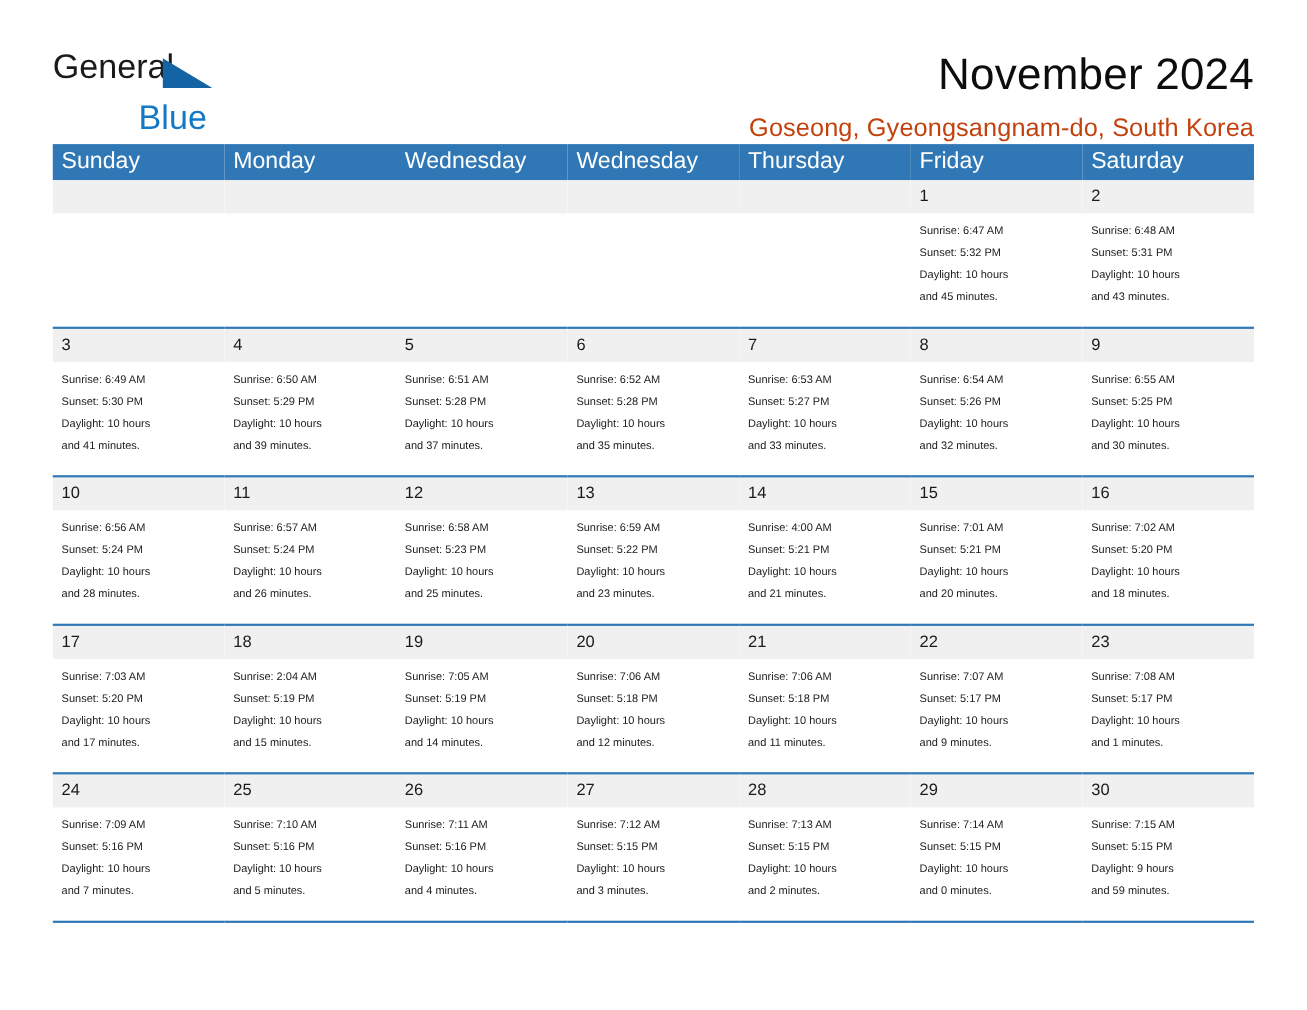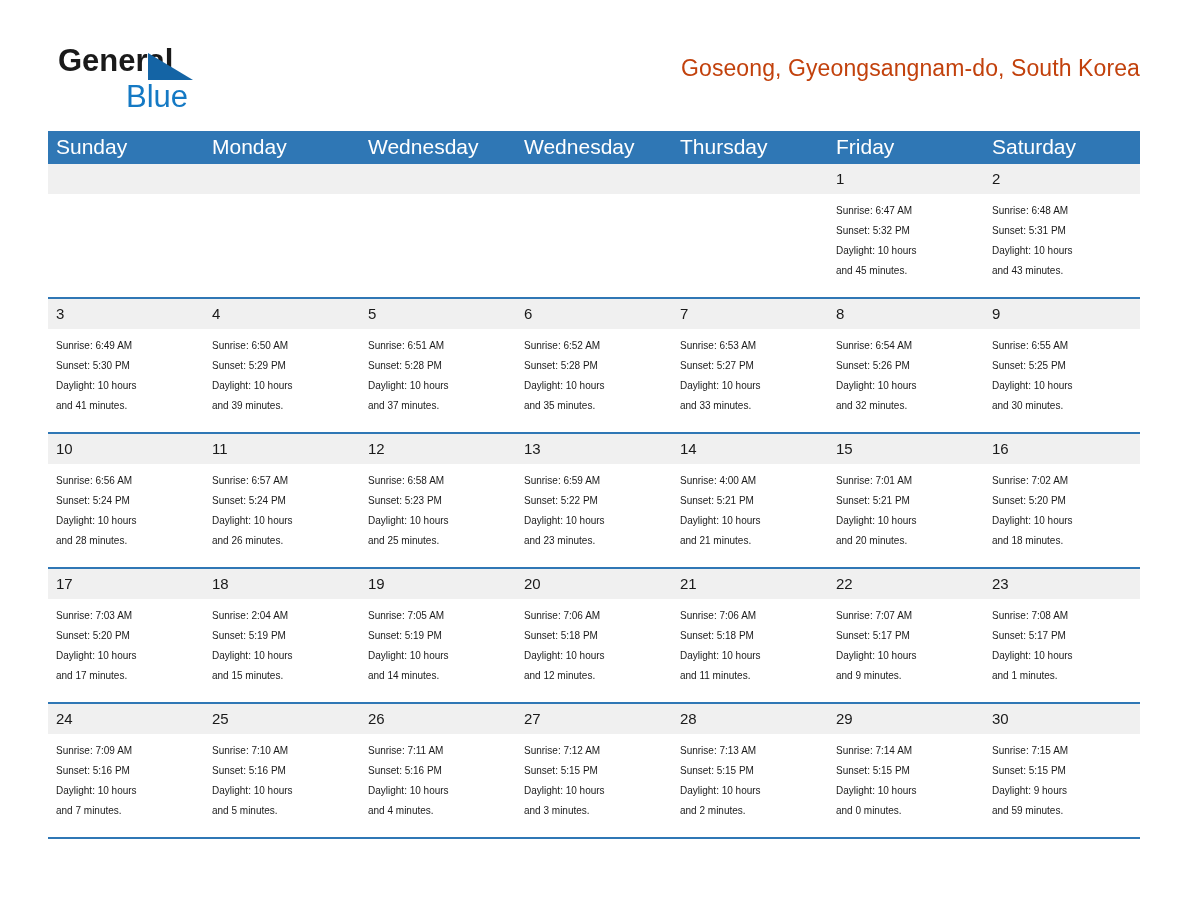--- a/index.html
+++ b/index.html
@@ -31,41 +31,41 @@
     height: 78px;
   }
   .brand {
     position: relative;
     width: 200px;
     height: 74px;
     user-select: none;
   }
   .brand-general {
     position: absolute;
-    left: 10px;
+    left: 0;
     top: 0px;
     font-size: 31px;
     letter-spacing: 0px;
     color: #1a1a1a;
-    font-weight: 700;
+    font-weight: 400;
     line-height: 38px;
   }
   .brand-triangle {
     position: absolute;
     left: 100px;
     top: 11px;
     width: 0;
     height: 0;
     border-left: 45px solid #1464a5;
     border-top: 27px solid transparent;
   }
   .brand-blue {
     position: absolute;
     left: 78px;
-    top: 36px;
+    top: 46px;
     font-size: 31px;
     color: #1479c4;
     font-weight: 400;
     line-height: 38px;
   }
   .title-block {
     text-align: right;
     padding-top: 2px;
   }
   .cal-title {
@@ -141,20 +141,21 @@
 
   <div class="top-bar">
 
     <div class="brand">
       <span class="brand-general">General</span>
       <span class="brand-triangle"></span>
       <span class="brand-blue">Blue</span>
     </div>
 
     <div class="title-block">
+      <div class="cal-title">November 2024</div>
       <div class="cal-subtitle">Goseong, Gyeongsangnam-do, South Korea</div>
     </div>
 
   </div>
 
   <table class="calendar">
     <thead>
       <tr id="weekday-header-row">
           <th>Sunday</th>
           <th>Monday</th>

